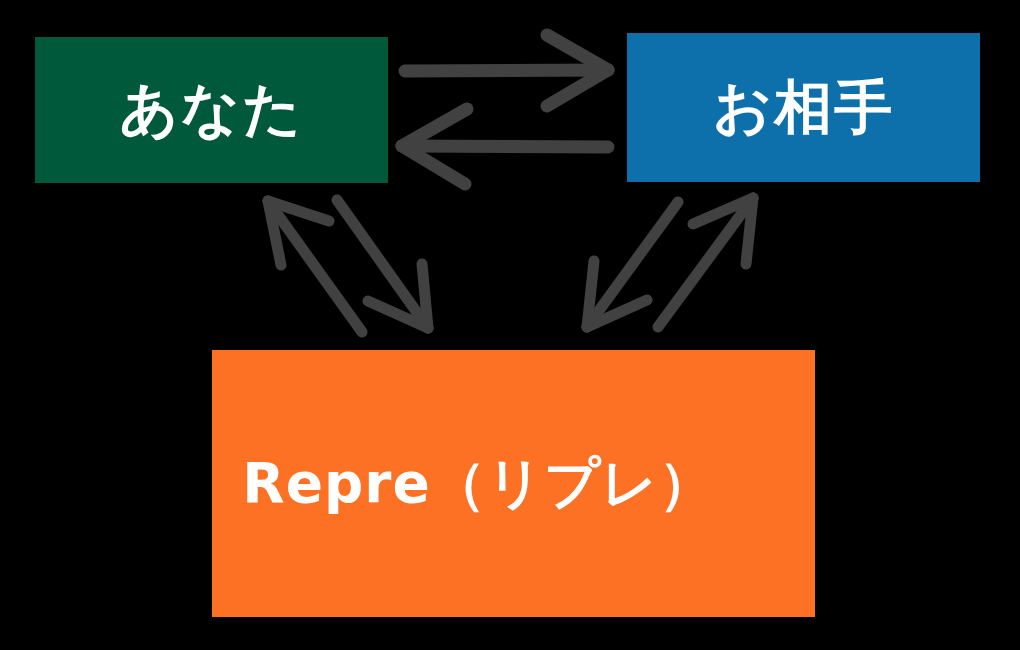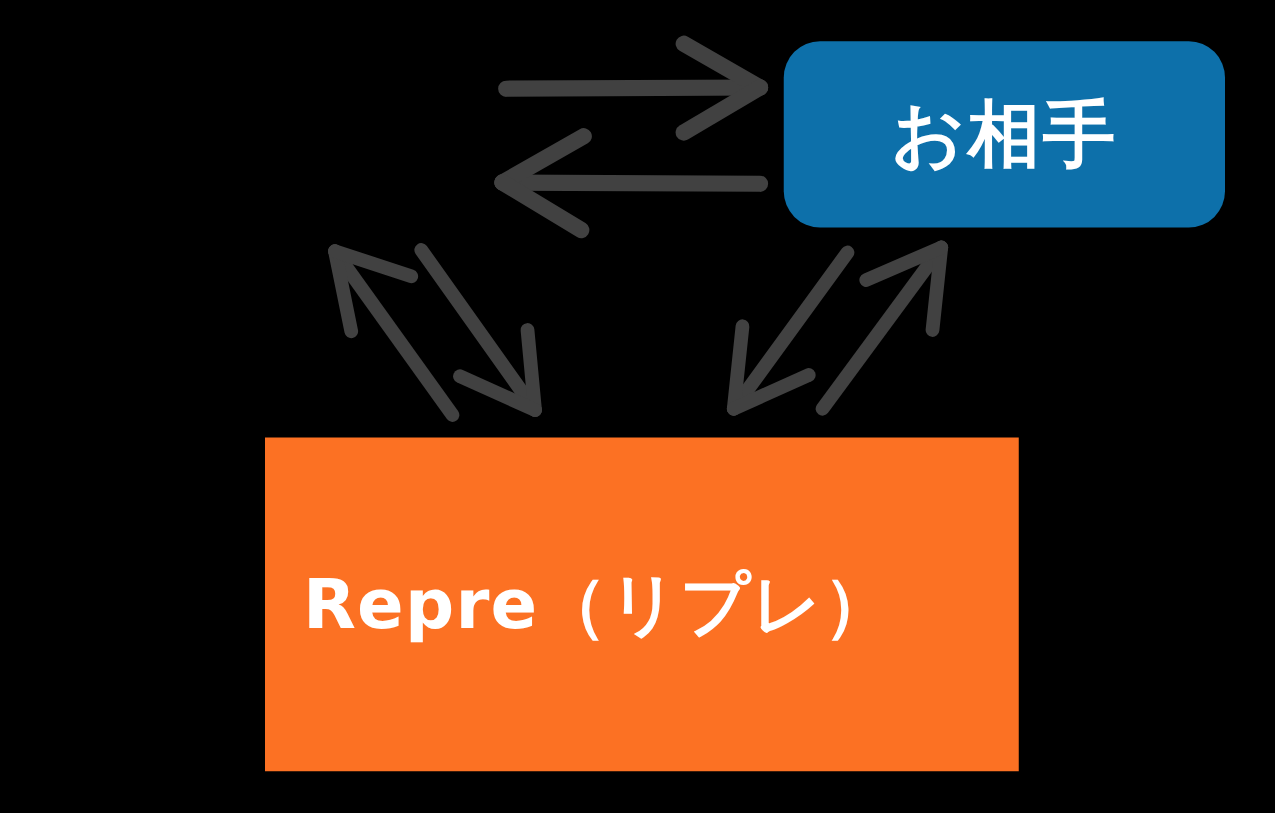--- a/index.html
+++ b/index.html
@@ -30,21 +30,20 @@
     left: 35px; top: 37px; width: 353px; height: 146px;
     background: var(--you, #00593b);
     font-size: 58px;
     letter-spacing: 2px;
   }
   .node-partner {
     left: 627px; top: 33px; width: 353px; height: 149px;
     background: var(--partner, #0d70aa);
     font-size: 58px;
     letter-spacing: 2px;
-    border-radius: 29px;
   }
   .node-repre {
     left: 212px; top: 350px; width: 603px; height: 267px;
     background: var(--repre, #fc7123);
     flex-direction: row;
     gap: 46px;
     font-size: 55px;
     padding-right: 70px;
     box-sizing: border-box;
     letter-spacing: 1px;
@@ -62,20 +61,23 @@
     fill: none;
   }
   .w13 { stroke-width: 13px; }
   .w11 { stroke-width: 11px; }
 </style>
 </head>
 <body>
 
 <div class="canvas">
 
+  <div class="node node-you">
+    <span>あなた</span>
+  </div>
 
   <div class="node node-partner">
     <span>お相手</span>
   </div>
 
   <div class="node node-repre">
     <span>Repre（リプレ）</span>
   </div>
 
   <svg class="arrow-layer" width="1020" height="650" viewBox="0 0 1020 650" xmlns="http://www.w3.org/2000/svg">

